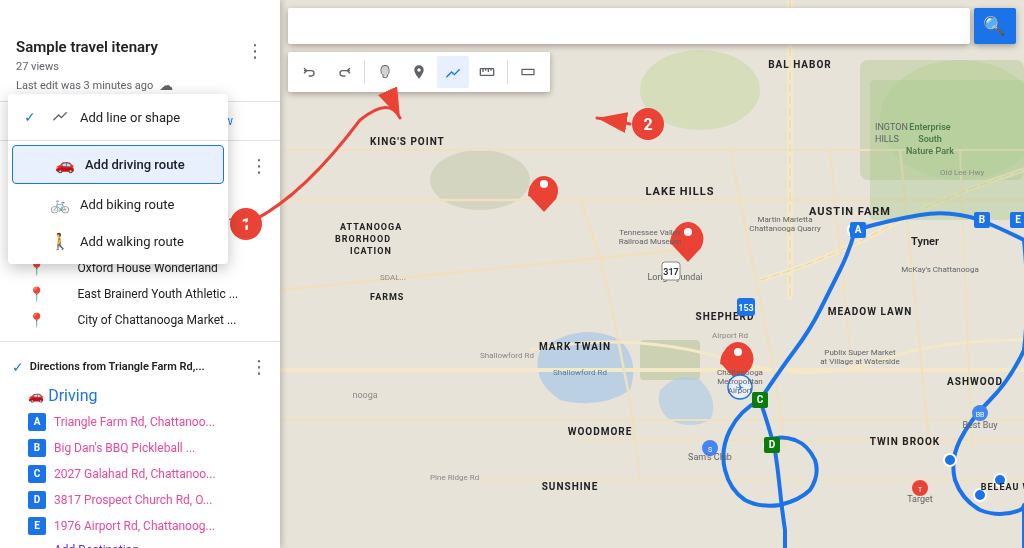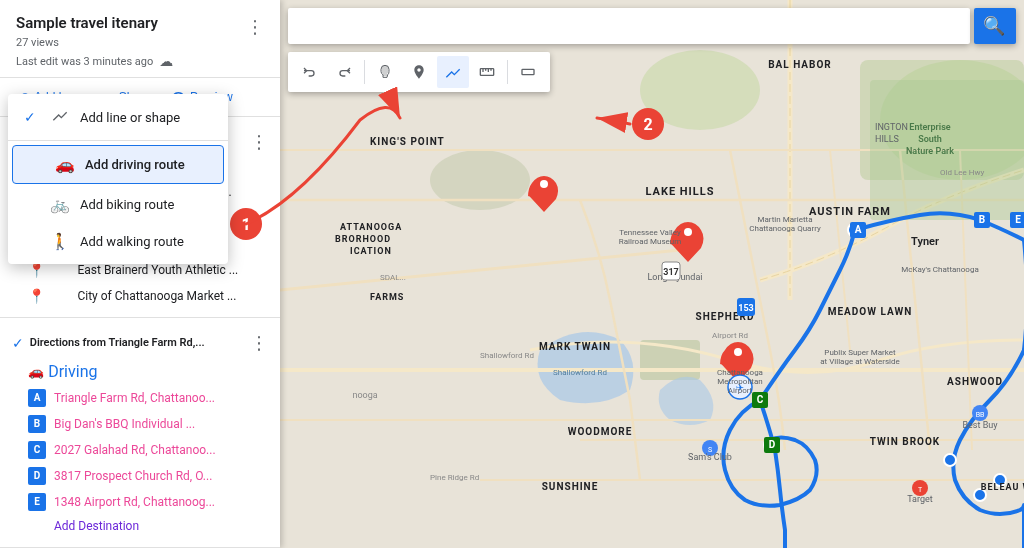--- a/index.html
+++ b/index.html
@@ -17,20 +17,21 @@
       box-shadow: 2px 0 6px rgba(0,0,0,0.2);
       overflow-y: auto;
     }
 
     .sidebar-header {
       padding: 14px 12px 8px 16px;
       border-bottom: 1px solid #e0e0e0;
       display: flex;
       align-items: flex-start;
       justify-content: space-between;
+      margin-top: 24px;
     }
     .sidebar-title {
       font-size: 15px;
       font-weight: 600;
       color: #202124;
       line-height: 1.3;
     }
     .sidebar-meta {
       font-size: 11px;
       color: #5f6368;
@@ -457,33 +458,33 @@
     <div class="direction-label">
       <span style="font-size:13px;">🚗</span>
       <span style="color:#1a73e8;font-size:16px;">Driving</span>
     </div>
     <div class="direction-item">
       <div class="dir-badge">A</div>
       <span class="dir-name">Triangle Farm Rd, Chattanoo...</span>
     </div>
     <div class="direction-item">
       <div class="dir-badge">B</div>
-      <span class="dir-name">Big Dan's BBQ Individual ...</span>
+      <span class="dir-name">Big Dan's BBQ Pickleball ...</span>
     </div>
     <div class="direction-item">
       <div class="dir-badge">C</div>
       <span class="dir-name">2027 Galahad Rd, Chattanoo...</span>
     </div>
     <div class="direction-item">
       <div class="dir-badge">D</div>
       <span class="dir-name">3817 Prospect Church Rd, O...</span>
     </div>
     <div class="direction-item">
       <div class="dir-badge">E</div>
-      <span class="dir-name">1348 Airport Rd, Chattanoog...</span>
+      <span class="dir-name">1976 Airport Rd, Chattanoog...</span>
     </div>
     <div class="add-dest">Add Destination</div>
   </div>
 
   <div class="section">
     
     
   </div>
 </div>
 

